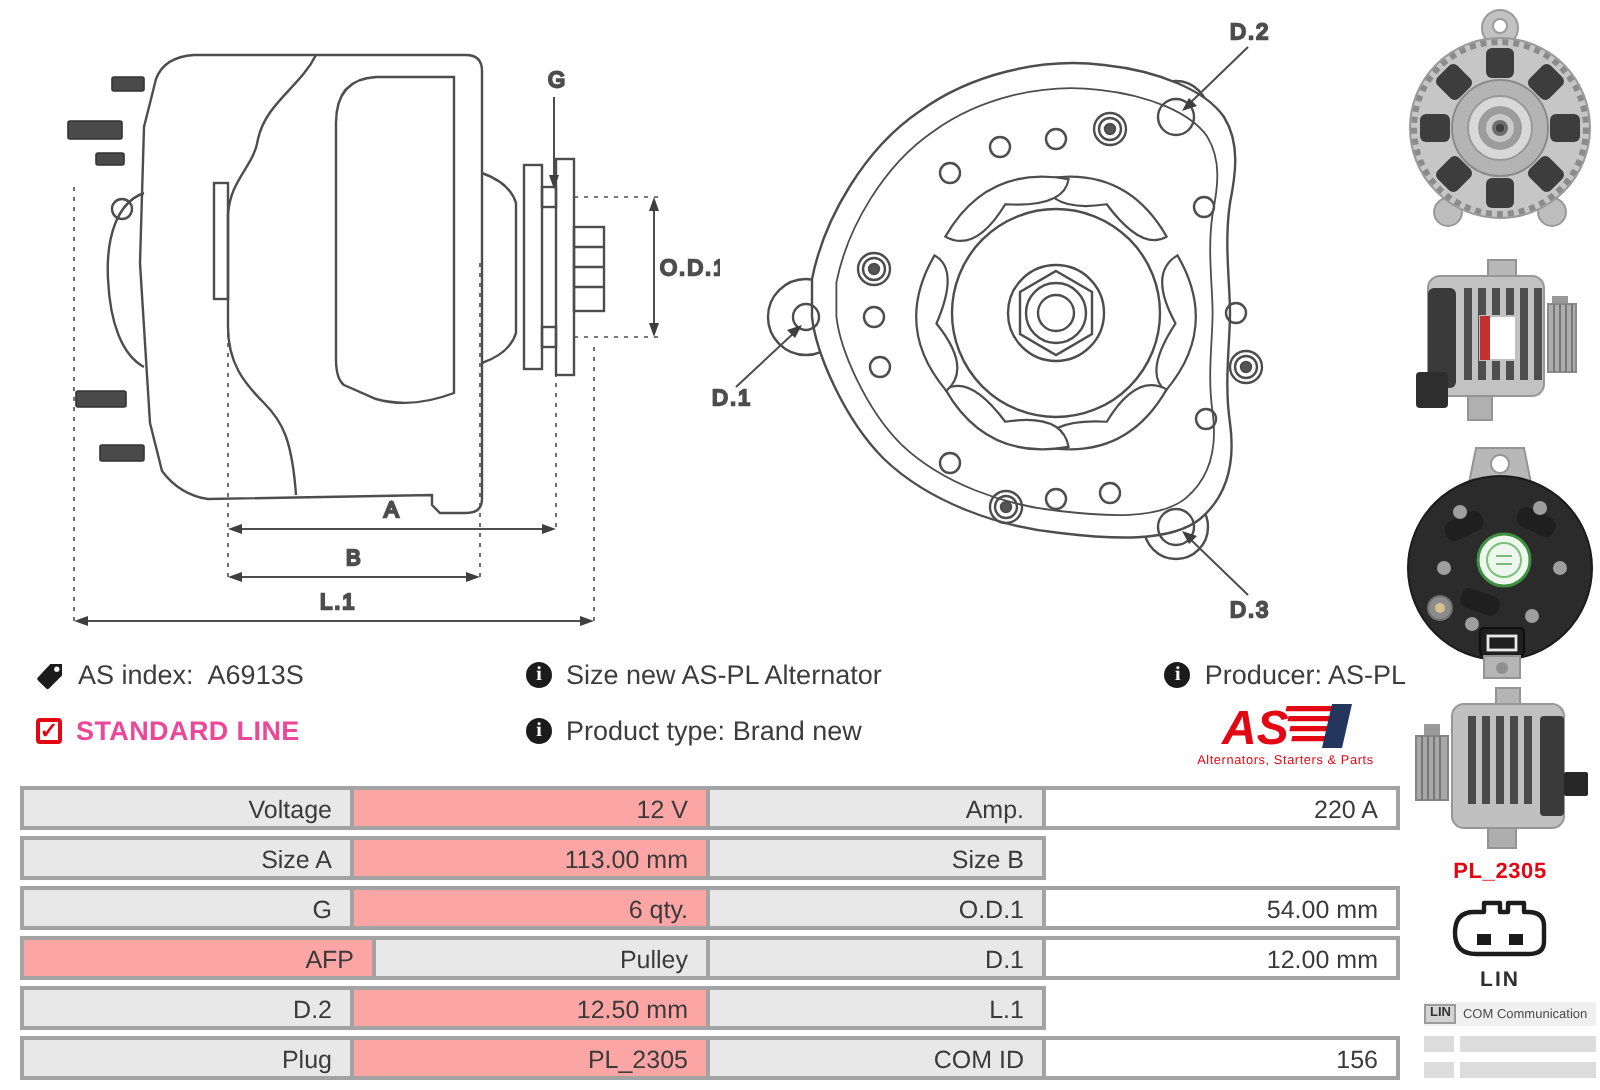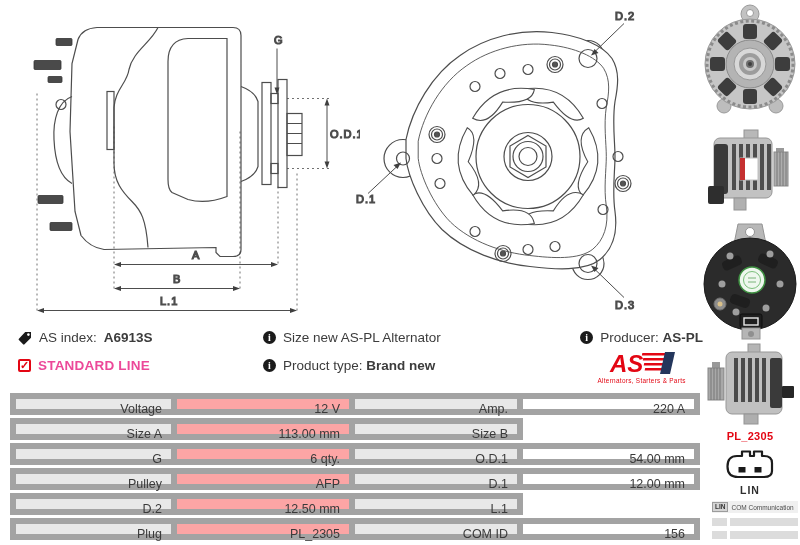--- a/index.html
+++ b/index.html
@@ -7,36 +7,36 @@
     width:800px;height:545px;position:relative;overflow:hidden;
     background:#ffffff;font-family:"Liberation Sans",sans-serif;color:#3c3c3c;
   }
   .abs{position:absolute;}
   
   #drawing-side{left:0;top:0;width:360px;height:318px;}
   #drawing-front{left:352px;top:0;width:348px;height:318px;}
   .dim-text{font-size:11px;fill:#3f3f3f;letter-spacing:1px;font-family:"Liberation Sans",sans-serif;}
   
   .info-line{display:flex;align-items:center;gap:7px;font-size:13.5px;white-space:nowrap;}
-  .info-line b{font-weight:bold;}
+  .info-line b{font-weight:normal;}
   .icon-info{display:inline-flex;width:13px;height:13px;border-radius:50%;background:#1b1b1b;color:#fff;
     font-size:10px;font-weight:bold;align-items:center;justify-content:center;flex:0 0 13px;font-family:"Liberation Serif",serif;}
   .icon-check{display:inline-flex;width:13px;height:13px;border:2px solid #e30613;border-radius:2px;color:#e30613;
     font-size:11px;font-weight:bold;align-items:center;justify-content:center;flex:0 0 13px;box-sizing:border-box;}
   .red-bold{color:#ec4899;font-weight:bold;letter-spacing:0.2px;}
   #info-col1{left:18px;top:330px;}
   #info-col2{left:263px;top:330px;}
   #info-col3{right:97px;top:330px;text-align:right;}
   .line-gap{margin-top:13px;}
   #as-logo-wrap{margin-top:5px;display:flex;flex-direction:column;align-items:center;}
   #logo-tagline{font-size:6.4px;color:#e30613;letter-spacing:0.3px;margin-top:1px;}
   
   #spec-table{left:10px;top:393px;width:690px;}
   .spec-row{display:flex;height:22px;margin-bottom:3px;}
-  .cell{box-sizing:border-box;border:6px solid #a3a3a3;font-size:12.5px;line-height:20px;
+  .cell{box-sizing:border-box;border:2px solid #a3a3a3;font-size:12.5px;line-height:20px;
     text-align:right;padding-right:9px;color:#3a3a3a;}
   .cell + .cell{border-left:none;}
   .cell.lab{background:#e8e8e8;width:167px;}
   .cell.val{background:#fca5a5;width:178px;}
   .cell.lab2{background:#e8e8e8;width:168px;}
   .cell.val2{background:#ffffff;width:177px;}
   
   #sidebar{left:700px;top:0;width:100px;height:545px;}
   .photo{position:absolute;left:0;width:100px;}
   #plug-code{position:absolute;left:0;top:430px;width:100px;text-align:center;
@@ -252,22 +252,22 @@
     <div class="cell val">113.00 mm</div>
     <div class="cell lab2">Size B</div>
   </div>
   <div class="spec-row">
     <div class="cell lab">G</div>
     <div class="cell val">6 qty.</div>
     <div class="cell lab2">O.D.1</div>
     <div class="cell val2">54.00 mm</div>
   </div>
   <div class="spec-row">
+    <div class="cell val">AFP</div>
     <div class="cell lab">Pulley</div>
-    <div class="cell val">AFP</div>
     <div class="cell lab2">D.1</div>
     <div class="cell val2">12.00 mm</div>
   </div>
   <div class="spec-row">
     <div class="cell lab">D.2</div>
     <div class="cell val">12.50 mm</div>
     <div class="cell lab2">L.1</div>
   </div>
   <div class="spec-row">
     <div class="cell lab">Plug</div>

